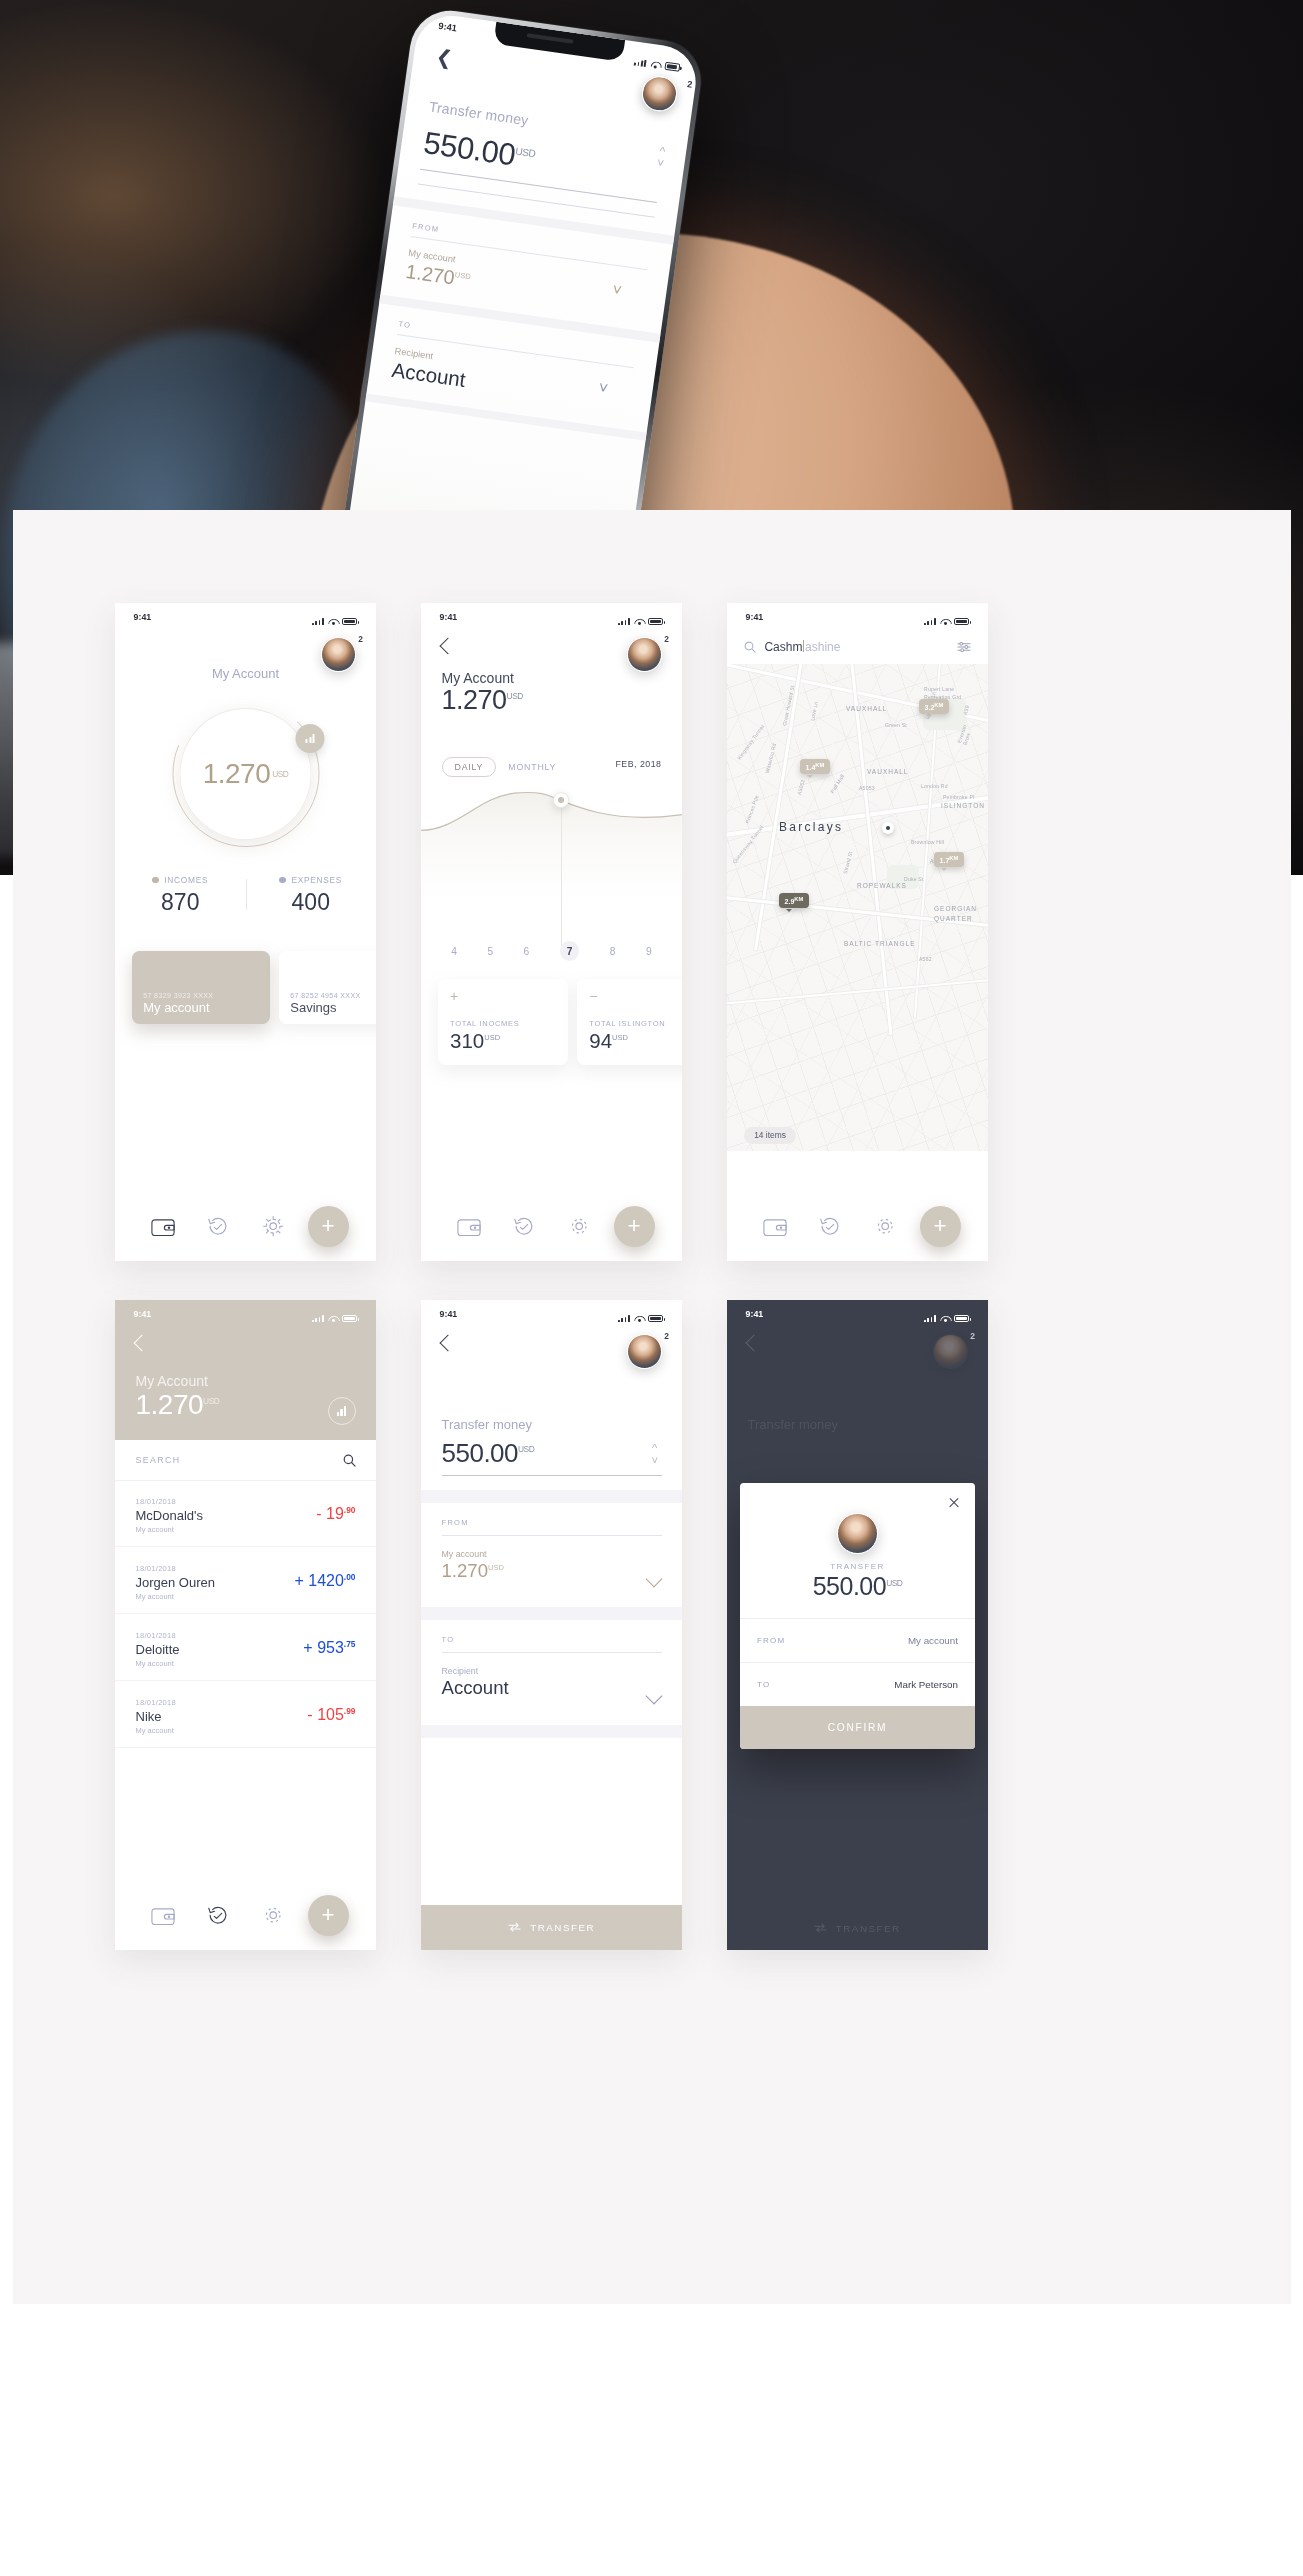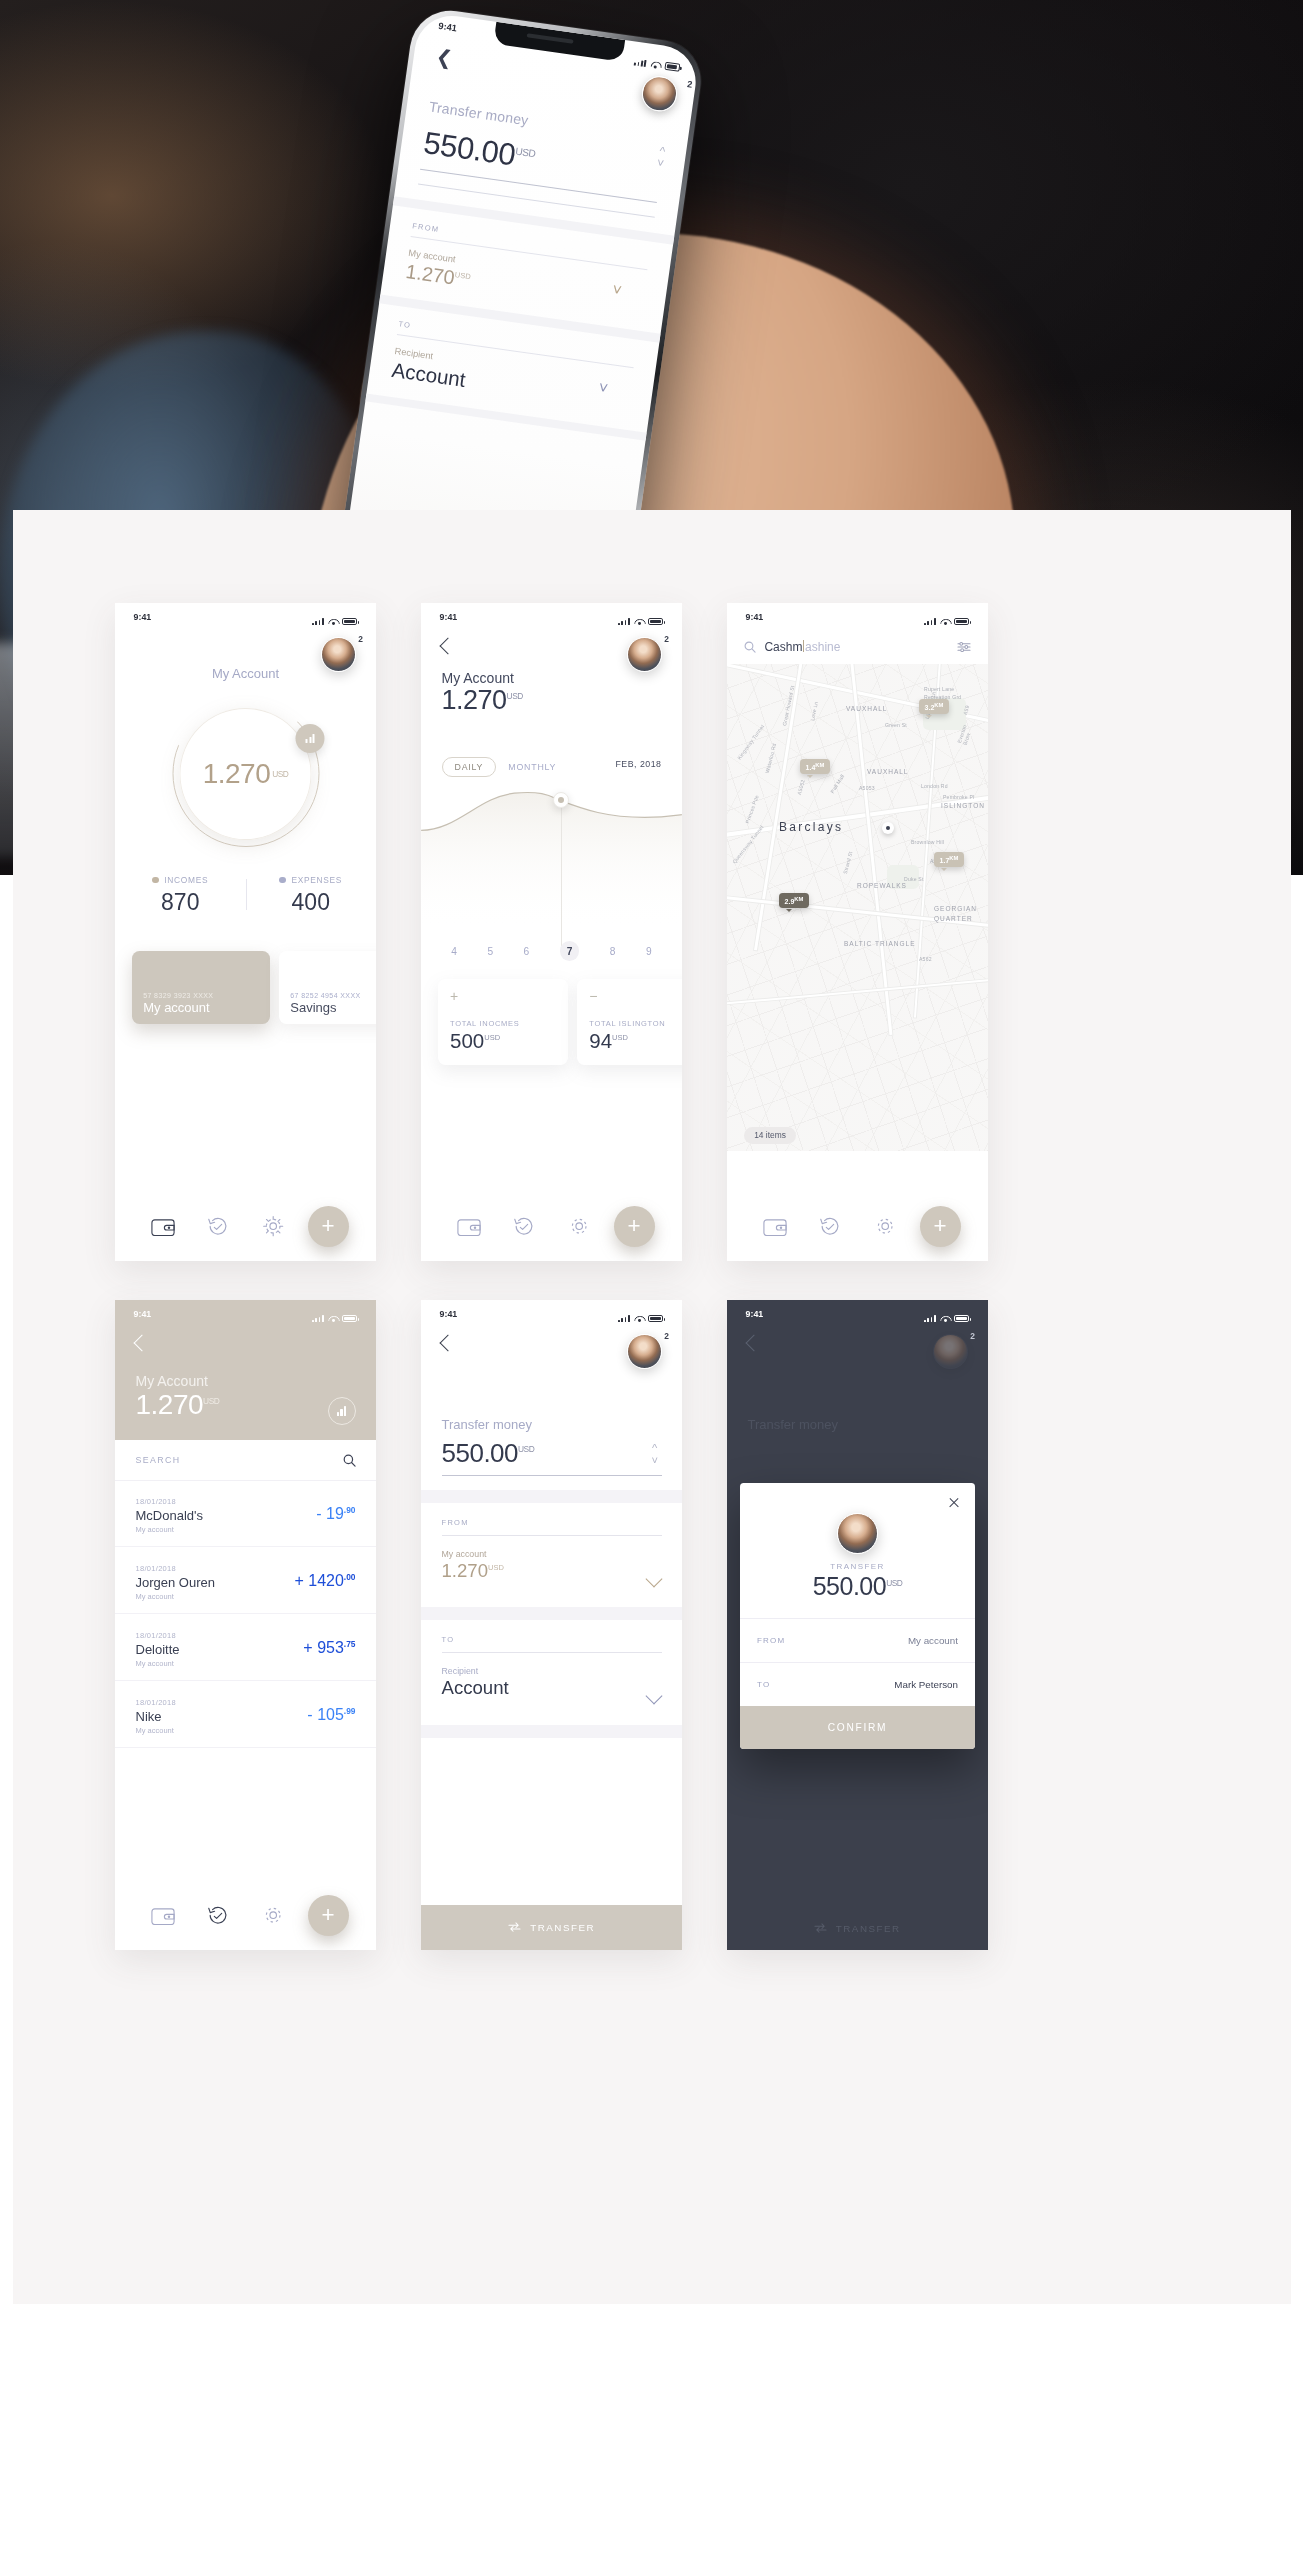--- a/index.html
+++ b/index.html
@@ -258,21 +258,21 @@
   .hdr4-ic{position:absolute;right:20.5px;top:97px;width:28px;height:28px;border-radius:50%;border:1.2px solid #ece8e2;display:flex;align-items:center;justify-content:center;}
   .minibars.w i{background:#fff;}
   .srch4{position:absolute;top:140px;left:0;right:0;height:41px;background:#fff;display:flex;align-items:center;justify-content:space-between;padding:0 20.5px;border-bottom:0.9px solid #f1f0f5;}
   .srch4-l{font-size:8.8px;letter-spacing:1.4px;color:#a9adc7;}
   .tx{position:absolute;left:0;right:0;background:#fff;padding:14px 20.5px 12px;border-bottom:0.9px solid #f2f1f6;}
   .tx-d{font-size:7.5px;color:#b2b5cb;letter-spacing:0.3px;}
   .tx-n{font-size:13px;color:#3a4053;margin-top:1.9px;}
   .tx-s{font-size:7.5px;color:#b2b5cb;margin-top:1.9px;}
   .tx-a{position:absolute;right:20.5px;top:50%;transform:translateY(-50%);font-size:16px;font-weight:300;}
   .tx-a sup{font-size:8.4px;font-weight:600;}
-  .neg{color:#3b82f6;} .pos{color:#1d4ed8;}
+  .neg{color:#ef4444;} .pos{color:#1d4ed8;}
   .t5-title{position:absolute;top:117px;left:20.5px;font-size:13px;color:#a6aac6;}
   .t5-amt{position:absolute;top:138px;left:20.5px;font-size:26px;color:#343a4d;font-weight:300;letter-spacing:-0.5px;}
   .t5-amt sup{font-size:8.4px;color:#8e92a8;font-weight:500;}
   .t5-step{position:absolute;right:24px;top:142px;color:#b3b6c8;font-size:11.2px;line-height:1.1;text-align:center;}
   .t5-rule{position:absolute;left:20.5px;right:20.5px;top:175px;height:0.9px;background:#9b9fb5;opacity:.6;}
   .t5-gap{position:absolute;left:0;right:0;top:190px;height:13px;background:#f4f3f7;}
   .t5-sec{position:absolute;left:0;right:0;background:#fff;padding:15px 20.5px 17px;}
   .t5-lbl{font-size:7.5px;letter-spacing:1.3px;color:#a7abc5;}
   .t5-line{height:0.9px;background:#e4e4ec;margin-top:7.5px;}
   .t5-sub{font-size:8.8px;margin-top:14px;}
@@ -535,21 +535,21 @@
             <span>6</span>
             <span class="day-act">7</span>
             <span>8</span>
             <span>9</span>
           </div>
 
           <div class="totals">
             <div class="tot">
               <div class="tot-sign">+</div>
               <div class="tot-lbl">TOTAL INOCMES</div>
-              <div class="tot-val"><span>500</span><sup>USD</sup></div>
+              <div class="tot-val"><span>310</span><sup>USD</sup></div>
             </div>
             <div class="tot">
               <div class="tot-sign">−</div>
               <div class="tot-lbl">TOTAL ISLINGTON</div>
               <div class="tot-val"><span>94</span><sup>USD</sup></div>
             </div>
           </div>
 
           <div class="tabbar">
             <div class="ti">

